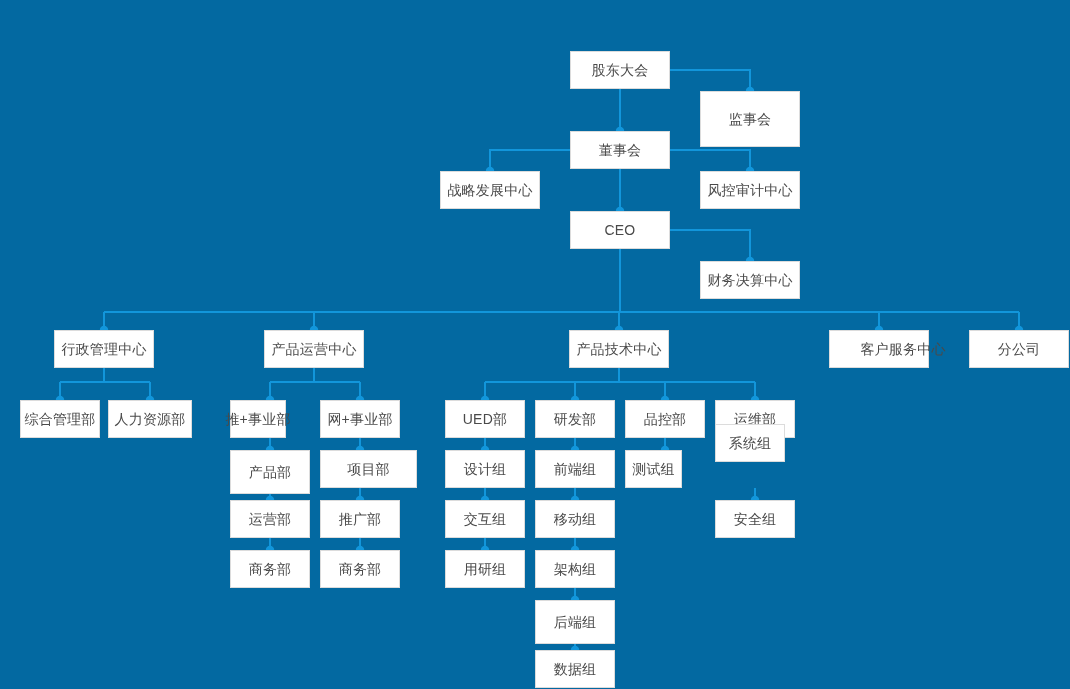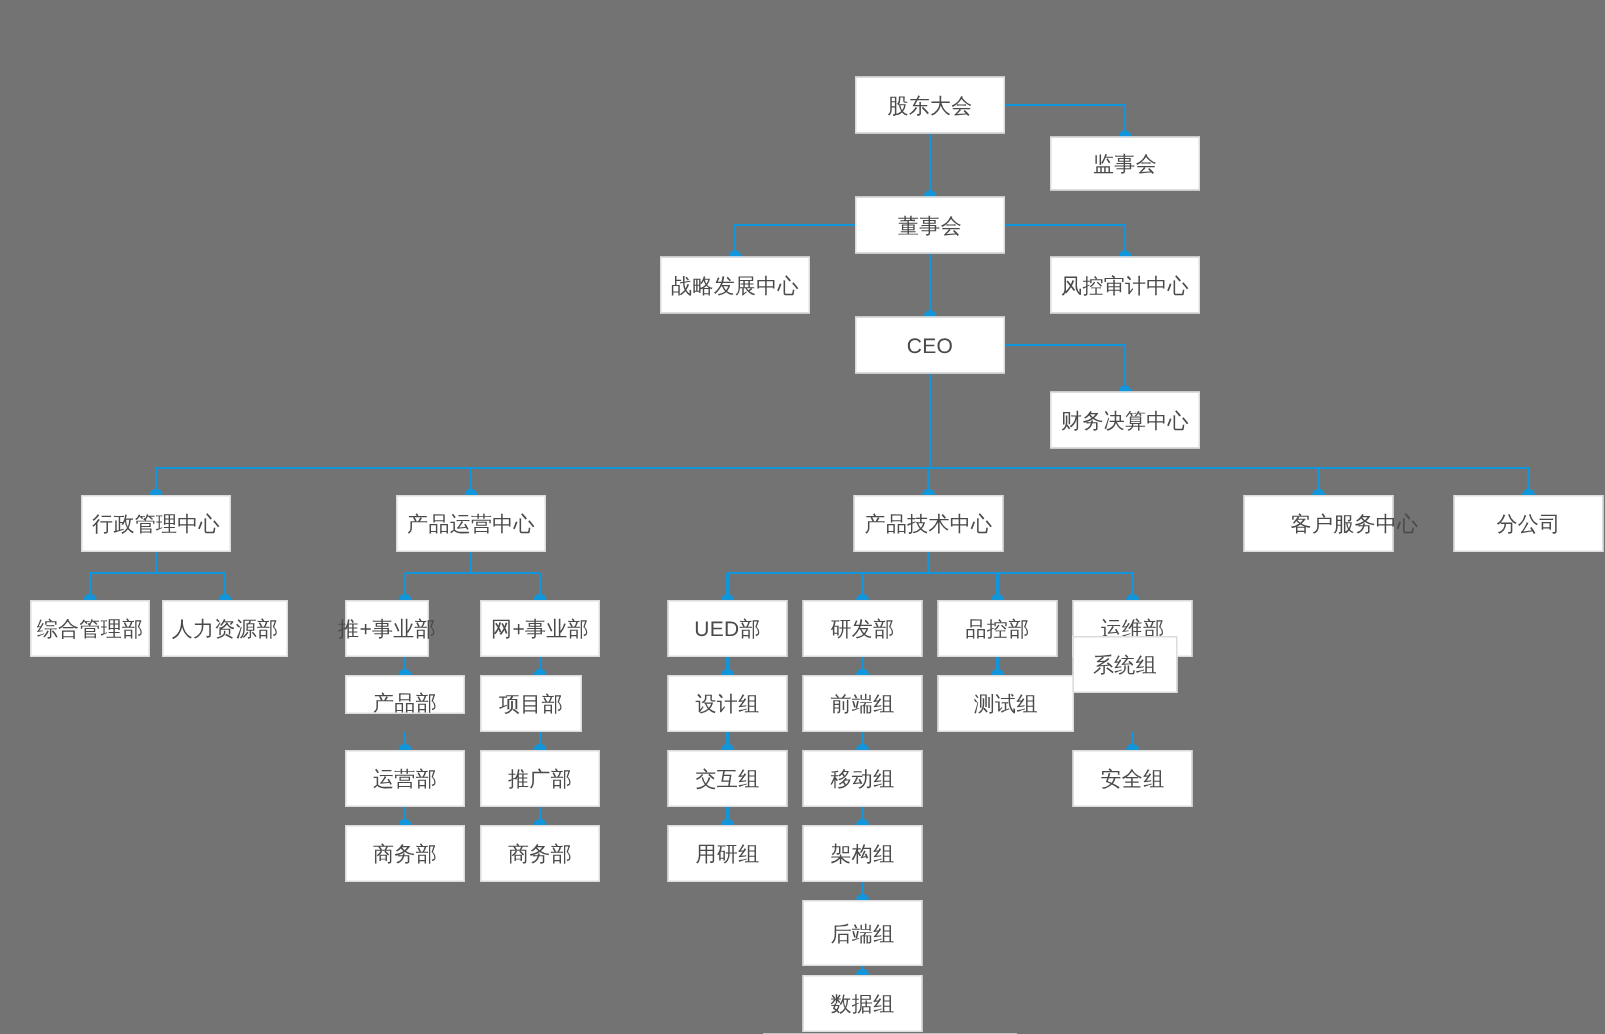--- a/index.html
+++ b/index.html
@@ -7,21 +7,21 @@
     padding: 0;
     background: #ffffff;
   }
   body {
     font-family: "Liberation Sans", "DejaVu Sans", sans-serif;
   }
   #chart-root {
     position: relative;
     width: 1070px;
     height: 689px;
-    background: #737373;
+    background: #0369a1;
     overflow: hidden;
   }
   #connector-layer {
     position: absolute;
     left: 0;
     top: 0;
     width: 1070px;
     height: 689px;
     pointer-events: none;
   }
@@ -136,21 +136,21 @@
       <circle cx="575" cy="400" r="4.2" class="conn-dot"></circle>
       <path d="M665 382 L665 400" class="conn-line"></path>
       <circle cx="665" cy="400" r="4.2" class="conn-dot"></circle>
       <path d="M755 382 L755 400" class="conn-line"></path>
       <circle cx="755" cy="400" r="4.2" class="conn-dot"></circle>
     </svg>
   <div id="node-layer">
       <div class="org-node" style="left: 570px; top: 51px; width: 100px; height: 38px;">
         <span class="node-label">股东大会</span>
       </div>
-      <div class="org-node" style="left: 700px; top: 91px; width: 100px; height: 36px;">
+      <div class="org-node" style="left: 700px; top: 91px; width: 100px; height: 56px;">
         <span class="node-label">监事会</span>
       </div>
       <div class="org-node" style="left: 570px; top: 131px; width: 100px; height: 38px;">
         <span class="node-label">董事会</span>
       </div>
       <div class="org-node" style="left: 440px; top: 171px; width: 100px; height: 38px;">
         <span class="node-label">战略发展中心</span>
       </div>
       <div class="org-node" style="left: 700px; top: 171px; width: 100px; height: 38px;">
         <span class="node-label">风控审计中心</span>
@@ -181,24 +181,24 @@
       </div>
       <div class="org-node" style="left: 108px; top: 400px; width: 84px; height: 38px;">
         <span class="node-label">人力资源部</span>
       </div>
       <div class="org-node" style="left: 230px; top: 400px; width: 56px; height: 38px;">
         <span class="node-label">推+事业部</span>
       </div>
       <div class="org-node" style="left: 320px; top: 400px; width: 80px; height: 38px;">
         <span class="node-label">网+事业部</span>
       </div>
-      <div class="org-node" style="left: 230px; top: 450px; width: 80px; height: 26px; align-items: flex-end;">
+      <div class="org-node" style="left: 230px; top: 450px; width: 80px; height: 44px;">
         <span class="node-label">产品部</span>
       </div>
-      <div class="org-node" style="left: 320px; top: 450px; width: 68px; height: 38px; text-align: right;">
+      <div class="org-node" style="left: 320px; top: 450px; width: 97px; height: 38px; text-align: right;">
         <span class="node-label">项目部</span>
       </div>
       <div class="org-node" style="left: 230px; top: 500px; width: 80px; height: 38px;">
         <span class="node-label">运营部</span>
       </div>
       <div class="org-node" style="left: 320px; top: 500px; width: 80px; height: 38px;">
         <span class="node-label">推广部</span>
       </div>
       <div class="org-node" style="left: 230px; top: 550px; width: 80px; height: 38px;">
         <span class="node-label">商务部</span>
@@ -217,21 +217,21 @@
       </div>
       <div class="org-node" style="left: 715px; top: 400px; width: 80px; height: 38px;">
         <span class="node-label">运维部</span>
       </div>
       <div class="org-node" style="left: 445px; top: 450px; width: 80px; height: 38px;">
         <span class="node-label">设计组</span>
       </div>
       <div class="org-node" style="left: 535px; top: 450px; width: 80px; height: 38px;">
         <span class="node-label">前端组</span>
       </div>
-      <div class="org-node" style="left: 625px; top: 450px; width: 91px; height: 38px;">
+      <div class="org-node" style="left: 625px; top: 450px; width: 57px; height: 38px;">
         <span class="node-label">测试组</span>
       </div>
       <div class="org-node" style="left: 715px; top: 424px; width: 70px; height: 38px;">
         <span class="node-label">系统组</span>
       </div>
       <div class="org-node" style="left: 445px; top: 500px; width: 80px; height: 38px;">
         <span class="node-label">交互组</span>
       </div>
       <div class="org-node" style="left: 535px; top: 500px; width: 80px; height: 38px;">
         <span class="node-label">移动组</span>

